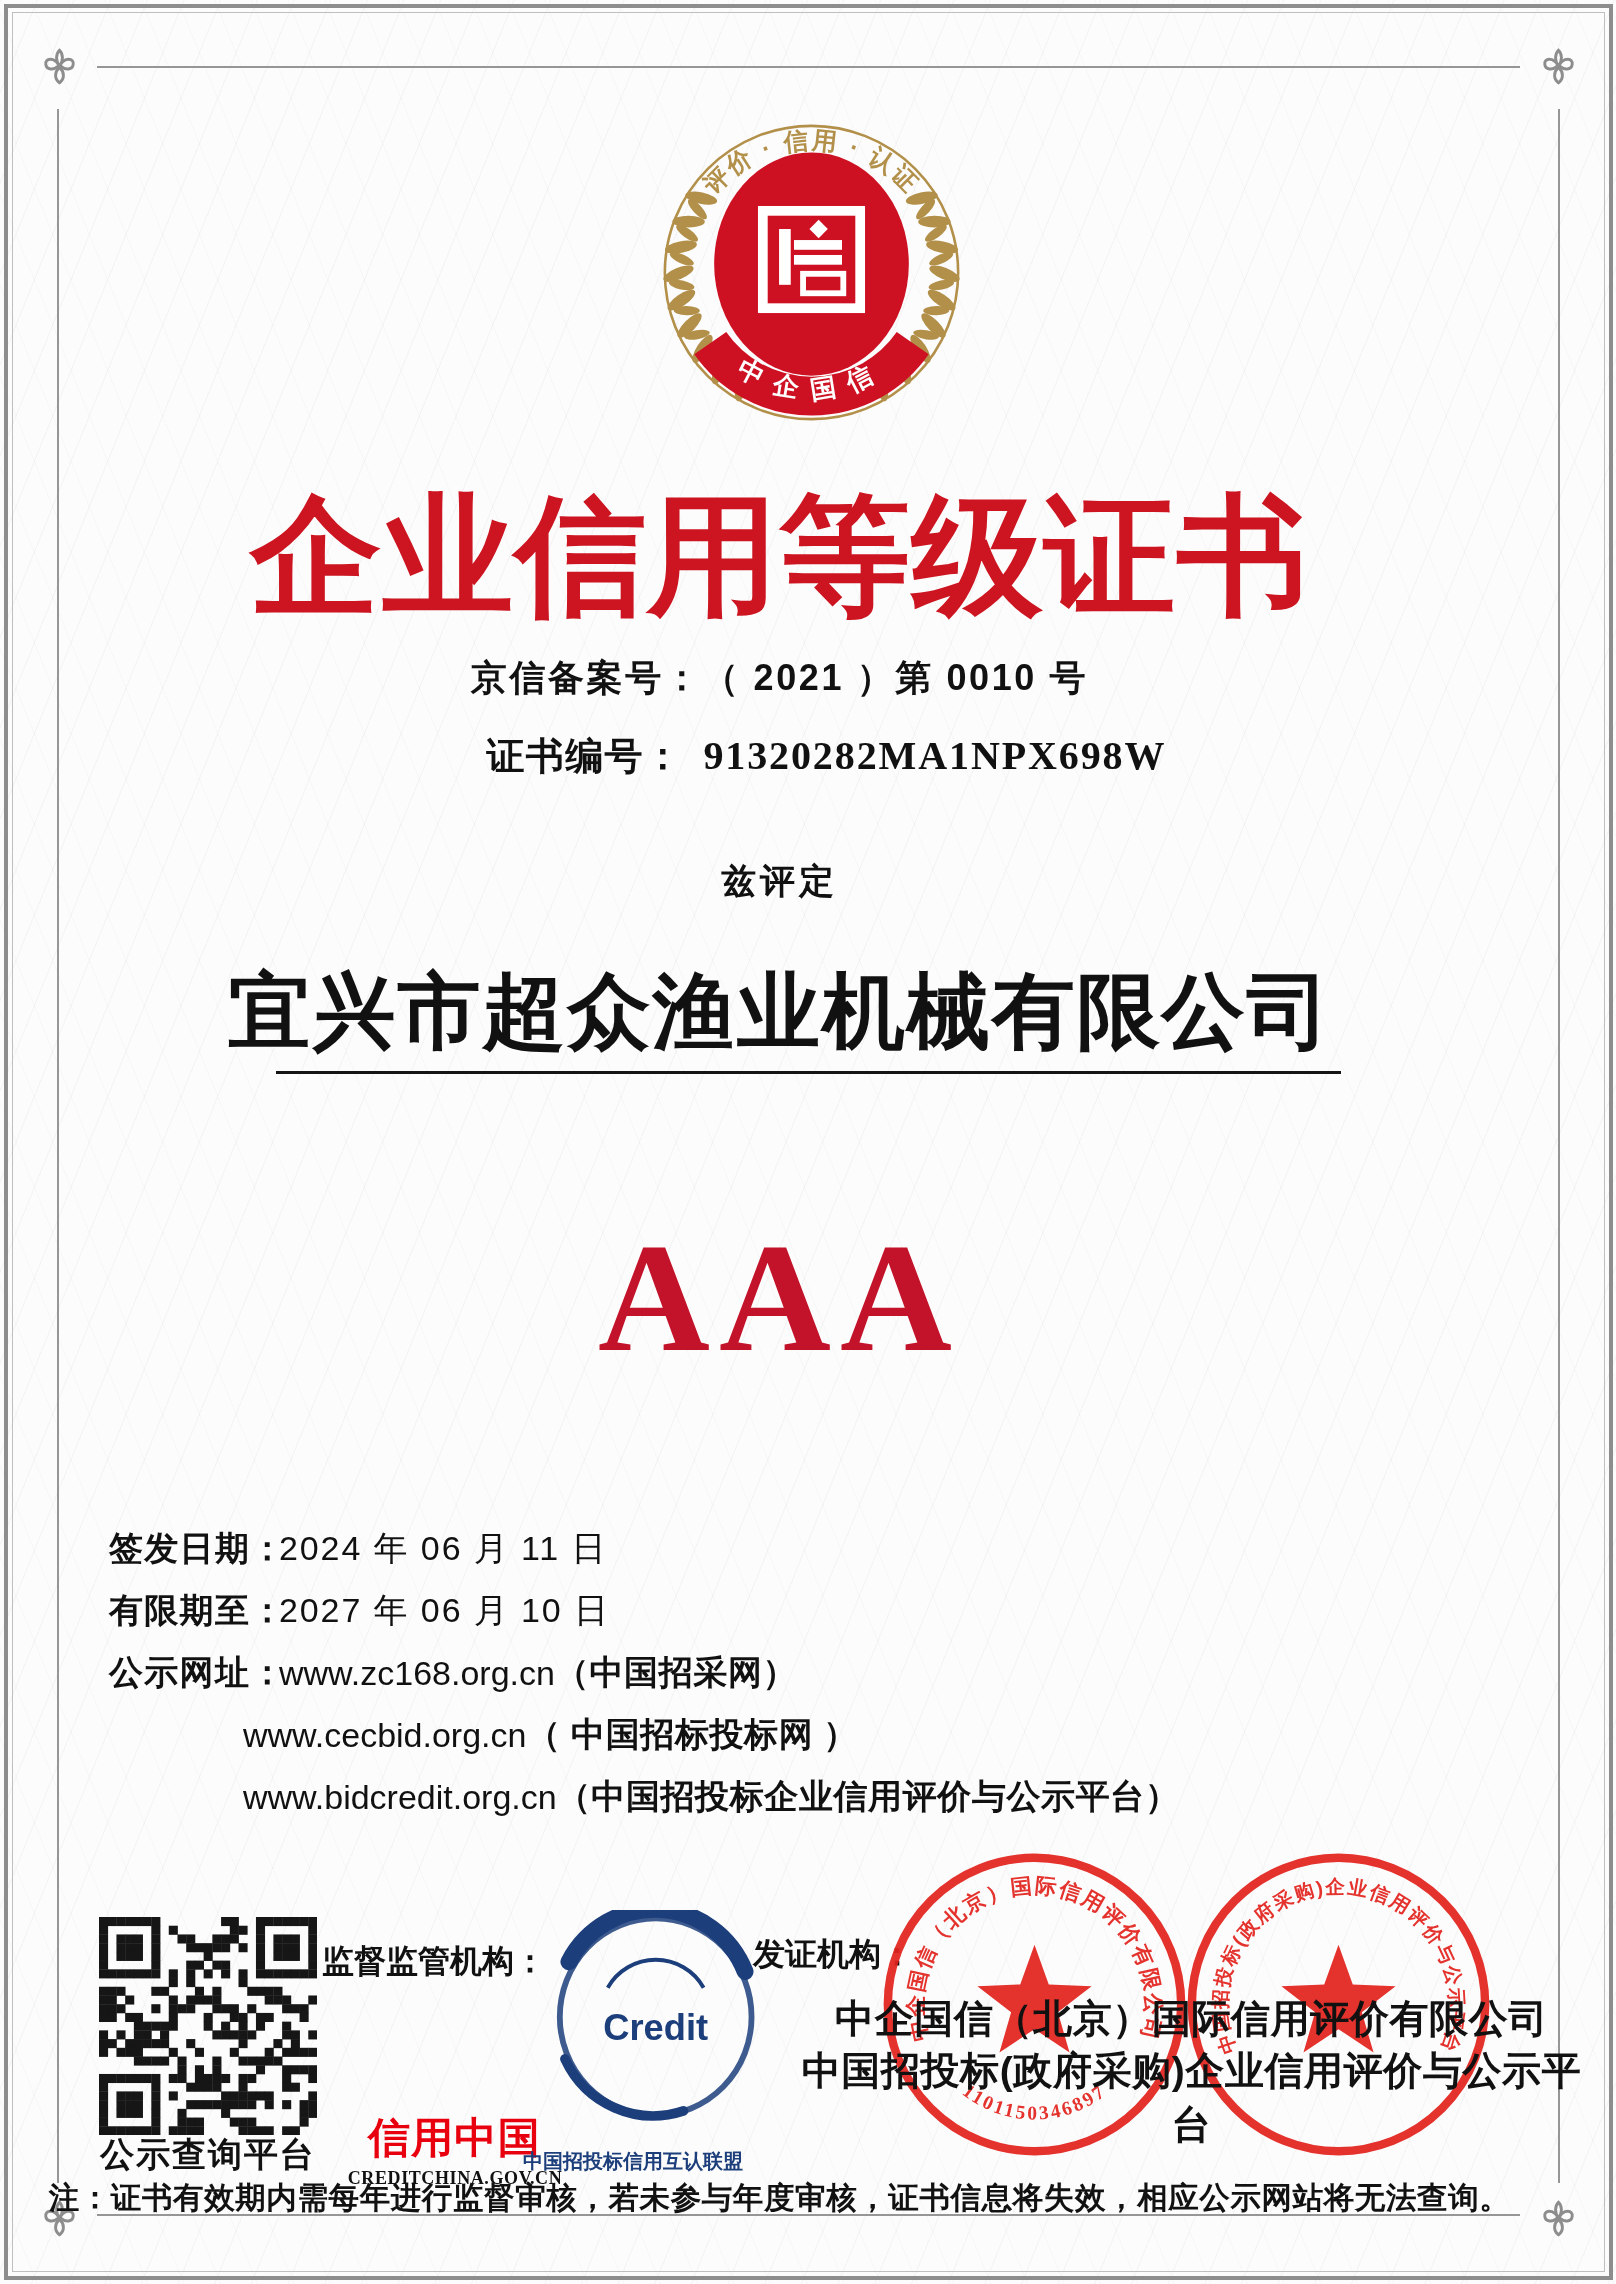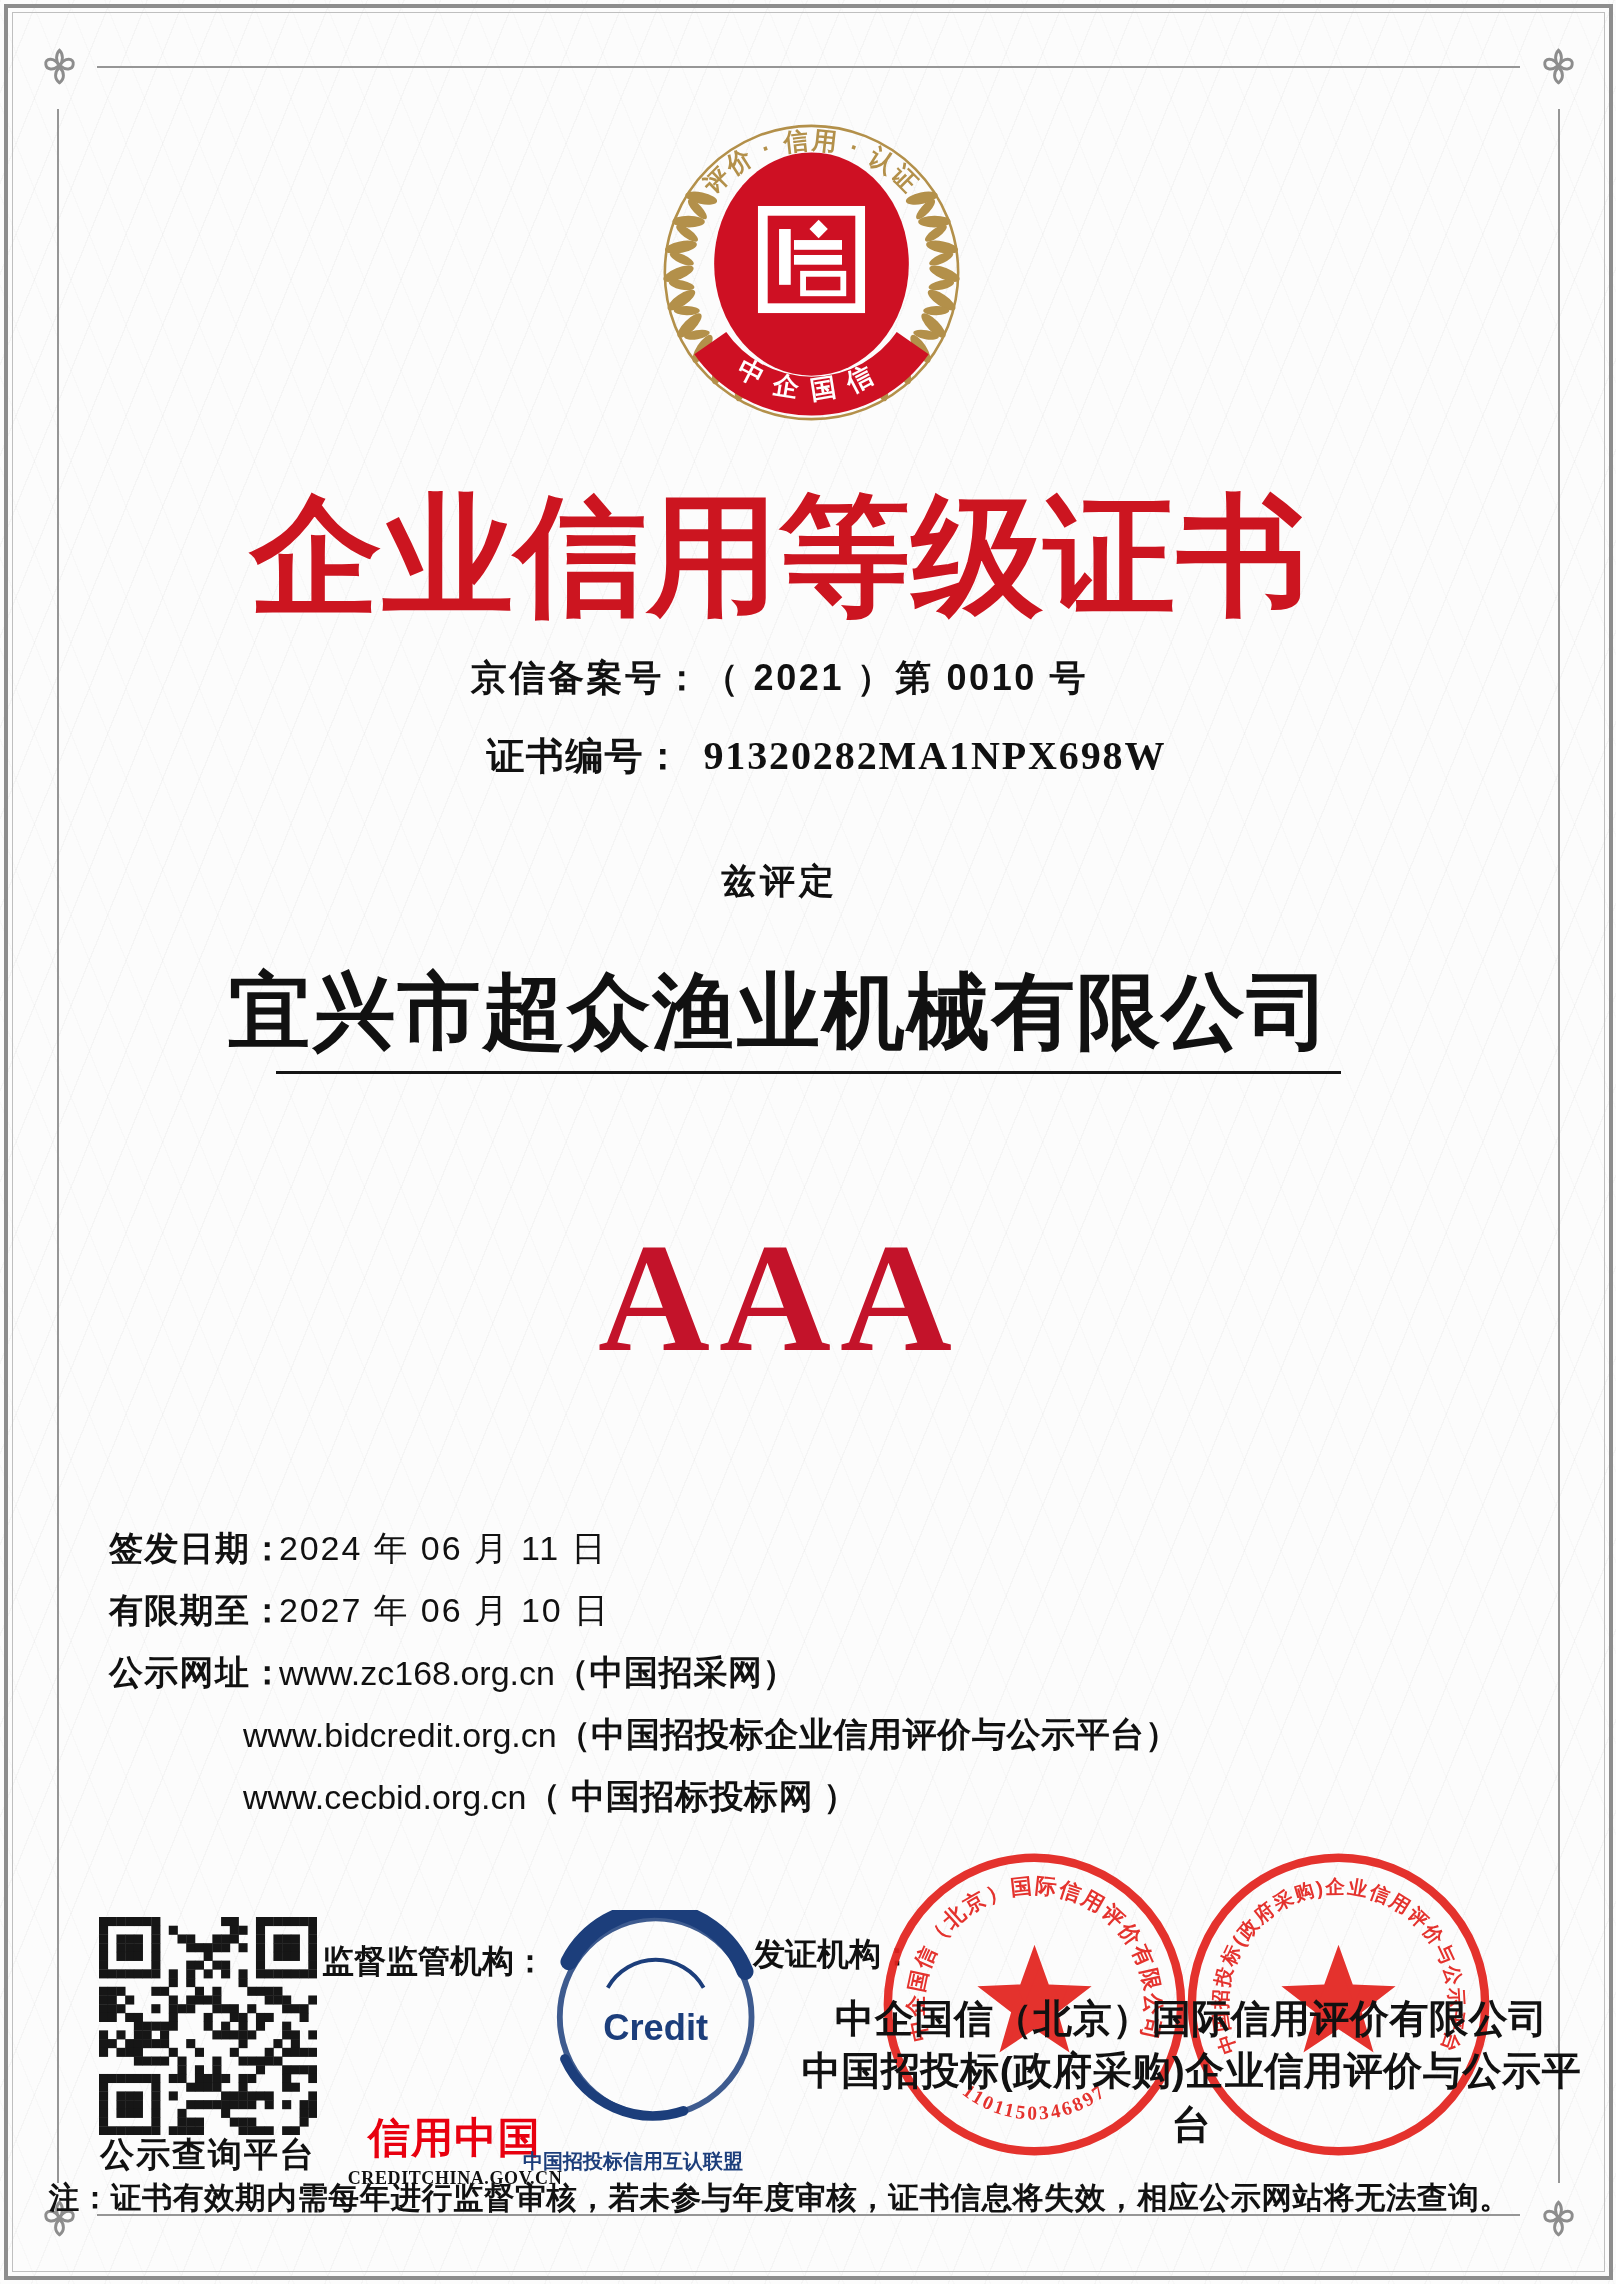--- a/index.html
+++ b/index.html
@@ -180,26 +180,26 @@
     <div class="drow">
       <span class="dlabel">有限期至：</span>
       <span class="dvalue">2027 年 06 月 10 日</span>
     </div>
     <div class="drow">
       <span class="dlabel">公示网址：</span>
       <span class="url">www.zc168.org.cn</span>
         <span class="unote">（中国招采网）</span>
     </div>
     <div class="drow urow">
+      <span class="url">www.cecbid.org.cn</span>
+        <span class="unote">（ 中国招标投标网 ）</span>
+    </div>
+    <div class="drow urow">
       <span class="url">www.bidcredit.org.cn</span>
         <span class="unote">（中国招投标企业信用评价与公示平台）</span>
-    </div>
-    <div class="drow urow">
-      <span class="url">www.cecbid.org.cn</span>
-        <span class="unote">（ 中国招标投标网 ）</span>
     </div>
   </div>
 
   <svg id="qr" class="abs" viewBox="0 0 336 336">
       <rect x="0.00" y="0.00" width="14" height="14" fill="#161616"></rect>
       <rect x="13.44" y="0.00" width="14" height="14" fill="#161616"></rect>
       <rect x="26.88" y="0.00" width="14" height="14" fill="#161616"></rect>
       <rect x="40.32" y="0.00" width="14" height="14" fill="#161616"></rect>
       <rect x="53.76" y="0.00" width="14" height="14" fill="#161616"></rect>
       <rect x="67.20" y="0.00" width="14" height="14" fill="#161616"></rect>

